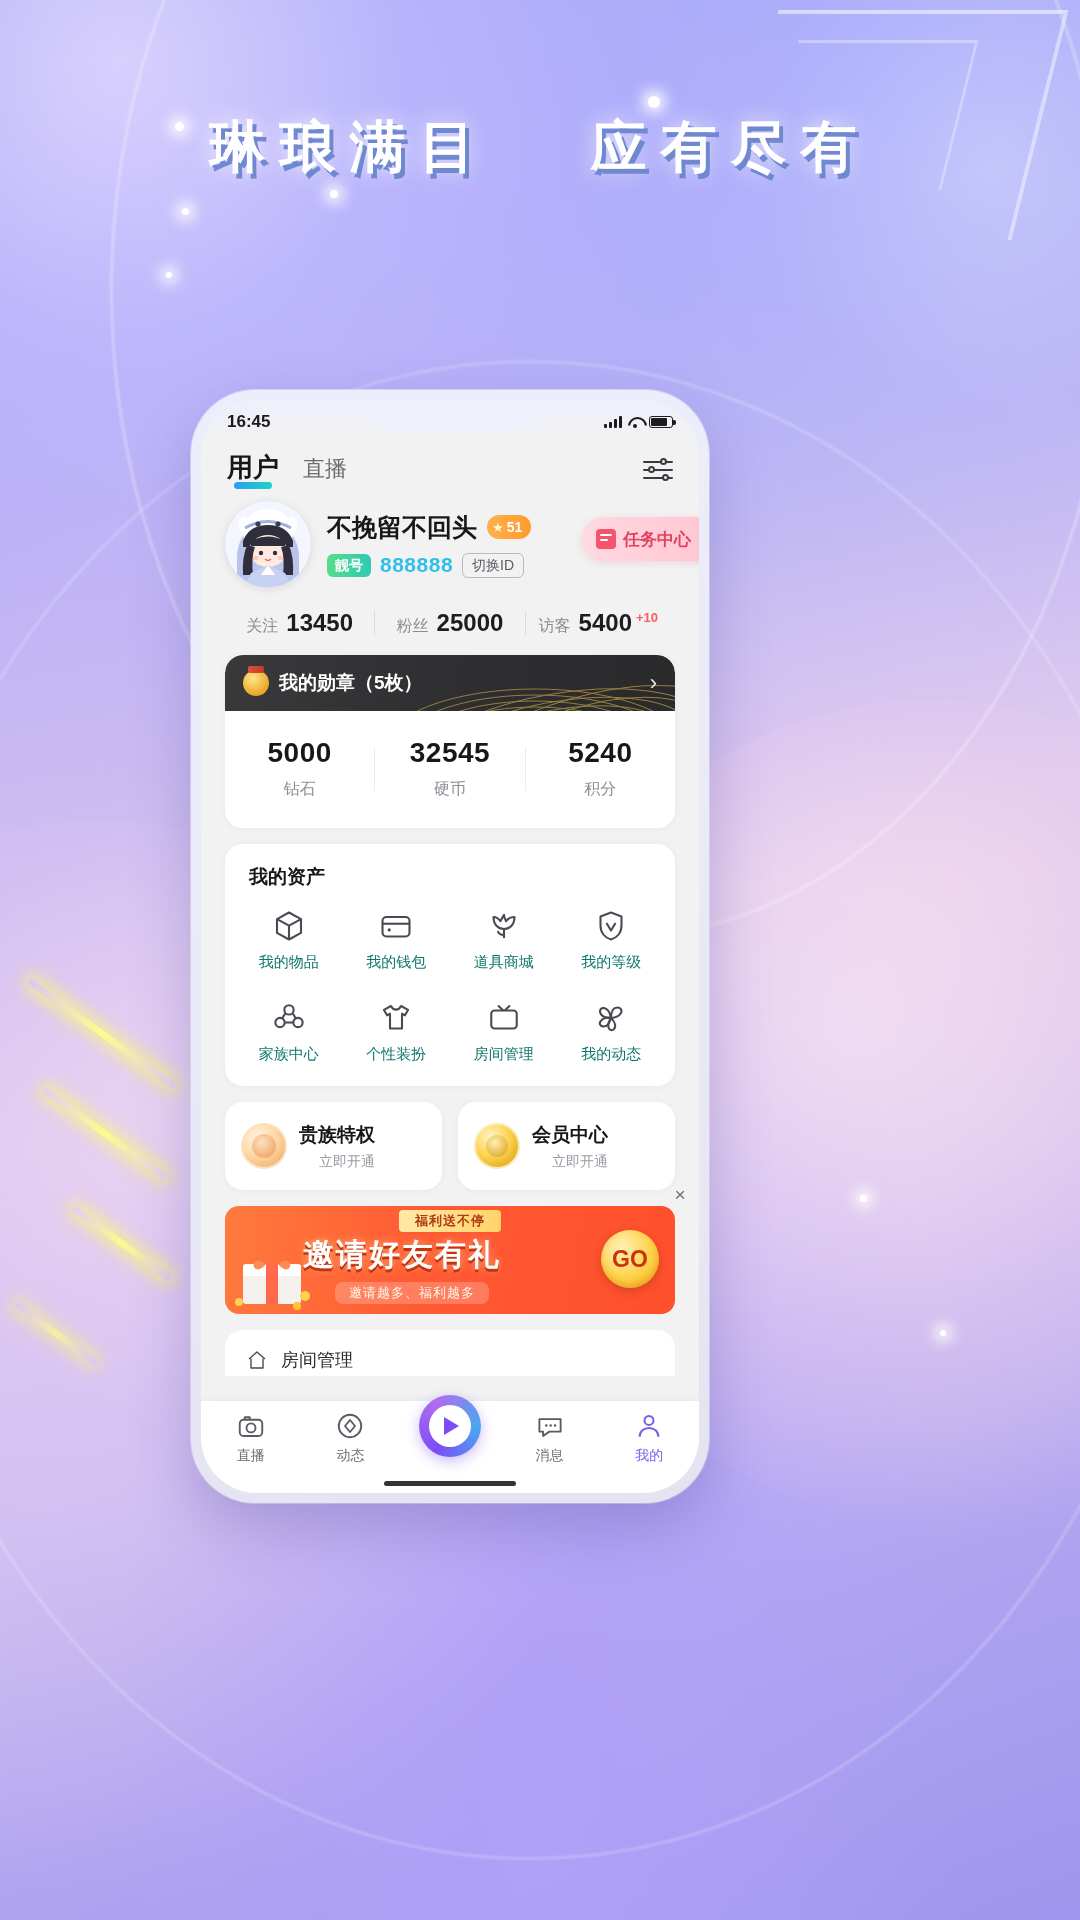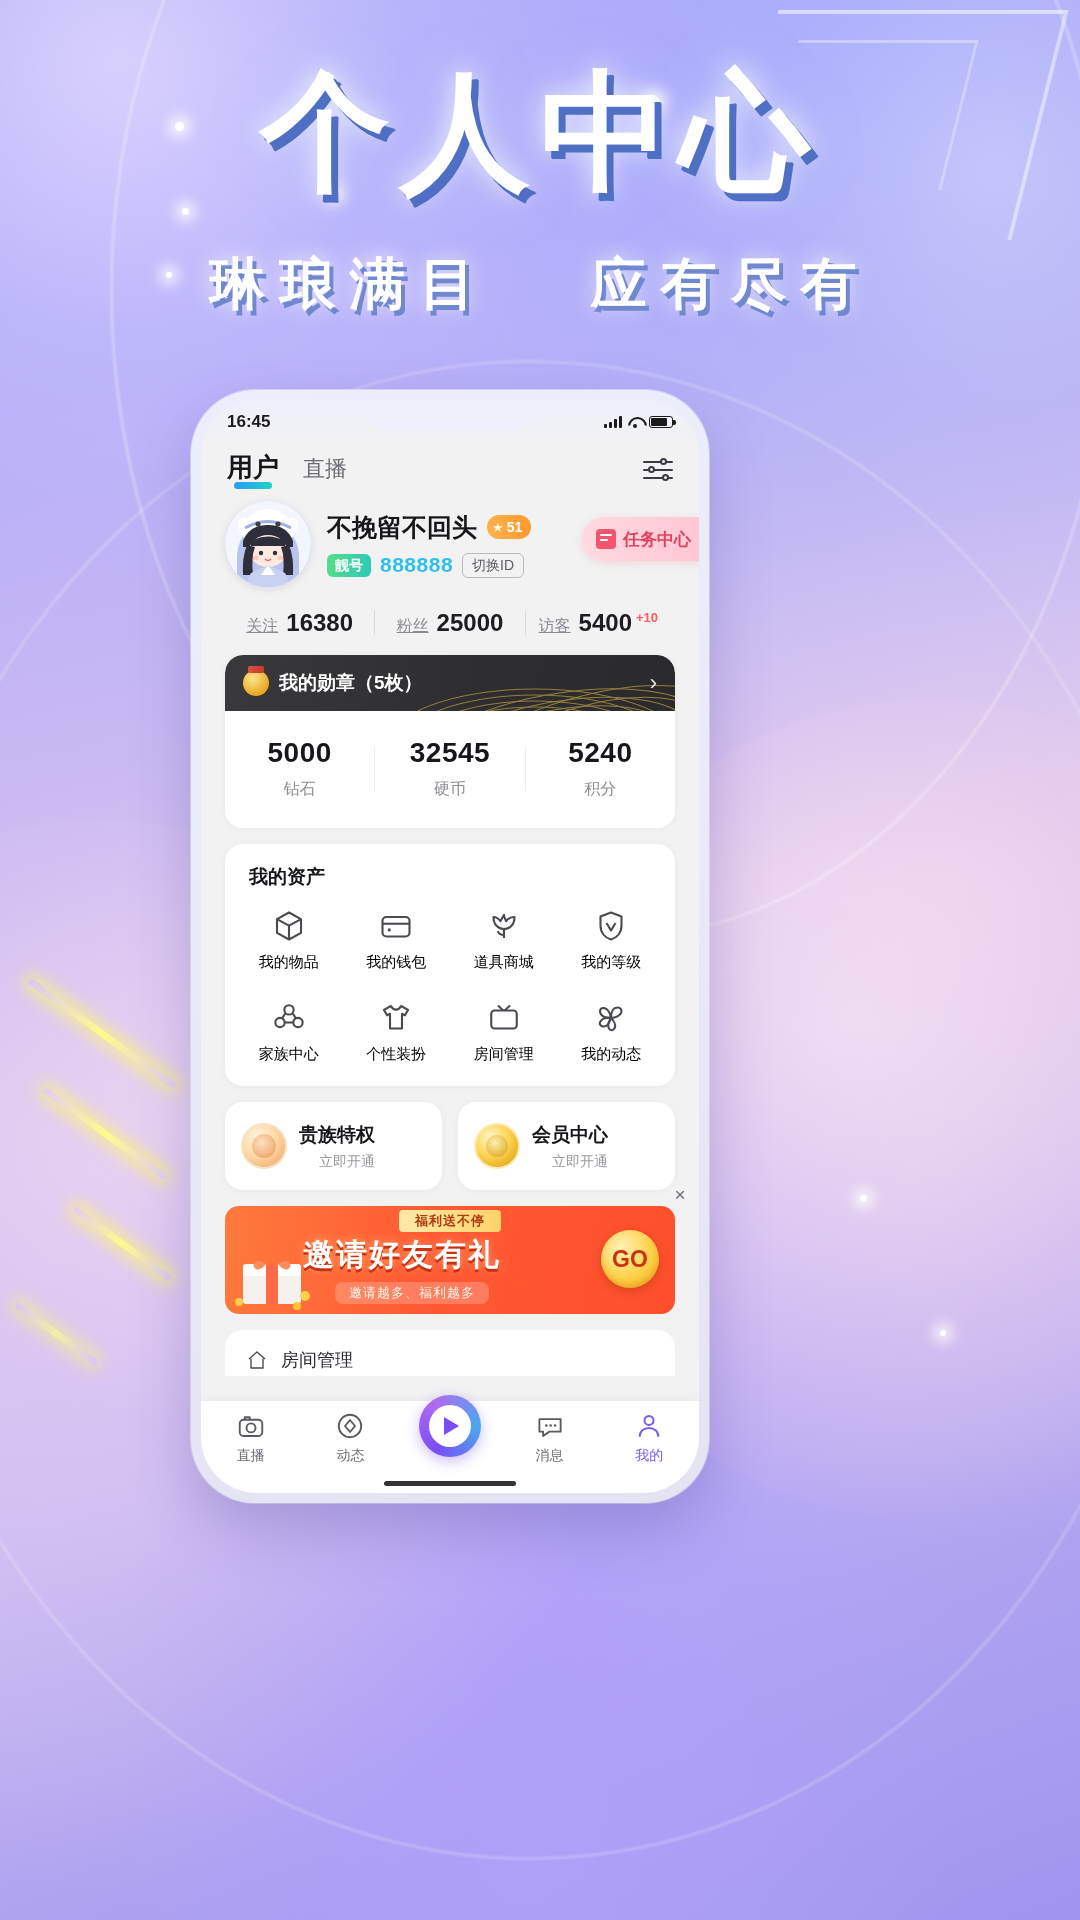--- a/index.html
+++ b/index.html
@@ -146,21 +146,21 @@
     background:linear-gradient(90deg,#ffd9e1,#ffc6d3); color:#e2405f; font-size:17px; font-weight:700;
     box-shadow:0 2px 8px rgba(226,64,95,.16);
   }
   .task-ico { width:20px; height:20px; border-radius:4px; background:#f5546f; position:relative; }
   .task-ico::before{ content:""; position:absolute; left:4px; top:4.5px; width:12px; height:2px; background:#fff; border-radius:1px;}
   .task-ico::after{ content:""; position:absolute; left:4px; top:10px; width:8px; height:2px; background:#fff; border-radius:1px;}
 
   
   .stats { display:flex; align-items:center; padding:22px 24px 18px; }
   .stat { flex:1 1 0; display:flex; align-items:baseline; justify-content:center; gap:8px; position:relative; }
-  .stat .k { font-size:16px; color:#8b8b94;text-decoration:underline; }
+  .stat .k { font-size:16px; color:#8b8b94; }
   .stat .v { font-size:24px; font-weight:700; color:#1c1c21; }
   .stat .plus { font-size:13px; color:#ff5c5c; font-weight:700; position:relative; top:-9px; left:-4px; }
   .vsep { width:1px; height:24px; background:#d9d9e0; }
 
   
   .cards { padding:0 24px; }
   .card { background:#fff; border-radius:18px; overflow:hidden; box-shadow:0 1px 6px rgba(120,120,160,.07); }
 
   .medal {
     height:56px; background:linear-gradient(100deg,#39383a 0%,#2e2d30 55%,#2a2a2d 100%);
@@ -179,21 +179,21 @@
   .wcell .v { font-size:28px; font-weight:700; color:#17171b; letter-spacing:.5px; }
   .wcell .k { margin-top:10px; font-size:16px; color:#8d8d96; }
   .wsep { width:1px; height:44px; background:#ececf1; }
 
   .assets { margin-top:16px; background:#fff; border-radius:18px; padding:20px 10px 22px; box-shadow:0 1px 6px rgba(120,120,160,.07); }
   .assets-title { font-size:19px; font-weight:700; color:#17171b; padding:0 14px 6px; }
   .grid { display:grid; grid-template-columns:repeat(4,1fr); row-gap:16px; }
   .gitem { display:flex; flex-direction:column; align-items:center; gap:9px; padding-top:12px; }
   .gicon { width:36px; height:36px; color:#4a4a52; }
   .gicon svg { width:100%; height:100%; display:block; }
-  .glabel { font-size:15px; color:#000000; }
+  .glabel { font-size:15px; color:#0f766e; }
 
   .dual { display:flex; gap:16px; margin-top:16px;text-align:right; }
   .dcard { flex:1 1 0; height:88px; background:#fff; border-radius:18px; display:flex; align-items:center;
     padding:0 16px; gap:12px; box-shadow:0 1px 6px rgba(120,120,160,.07); }
   .dbadge { width:46px; height:46px; border-radius:50%; flex:0 0 auto; }
   .dbadge.noble { background:radial-gradient(circle at 35% 30%, #fff4e0, #ffd9a8 45%, #f0b071 85%);
     border:2px solid #f7e2c2; position:relative; }
   .dbadge.noble::after{ content:""; position:absolute; inset:9px; border-radius:50%;
     background:radial-gradient(circle at 40% 35%,#ffe0c0,#e99a55); }
   .dbadge.vip { background:radial-gradient(circle at 35% 30%, #fff6cf, #ffd451 45%, #e0a81c 85%);
@@ -261,21 +261,20 @@
 <div class="neon n4"></div>
 <div class="spark" style="left:175px;top:122px;width:9px;height:9px;"></div>
 <div class="spark" style="left:182px;top:208px;width:7px;height:7px;"></div>
 <div class="spark" style="left:166px;top:272px;width:6px;height:6px;"></div>
 <div class="spark" style="left:648px;top:96px;width:12px;height:12px;"></div>
 <div class="spark" style="left:330px;top:190px;width:8px;height:8px;"></div>
 <div class="spark" style="left:860px;top:1195px;width:7px;height:7px;"></div>
 <div class="spark" style="left:940px;top:1330px;width:6px;height:6px;"></div>
 
 <div class="hero">
-  <div class="hero-title">个人中心</div>
   <div class="hero-sub">
     <span>琳琅满目</span>
     <span class="sub-gap"></span>
     <span>应有尽有</span>
   </div>
 </div>
 
 <div class="phone">
   <div class="screen">
     <div class="notch"></div>
@@ -355,21 +354,21 @@
         </div>
         <div class="task-btn">
           <span class="task-ico"></span>
           <span>任务中心</span>
         </div>
       </div>
 
       <div class="stats">
         <div class="stat">
           <span class="k">关注</span>
-          <span class="v">16380</span>
+          <span class="v">13450</span>
         </div>
         <span class="vsep"></span>
         <div class="stat">
           <span class="k">粉丝</span>
           <span class="v">25000</span>
         </div>
         <span class="vsep"></span>
         <div class="stat">
           <span class="k">访客</span>
           <span class="v">5400</span>

